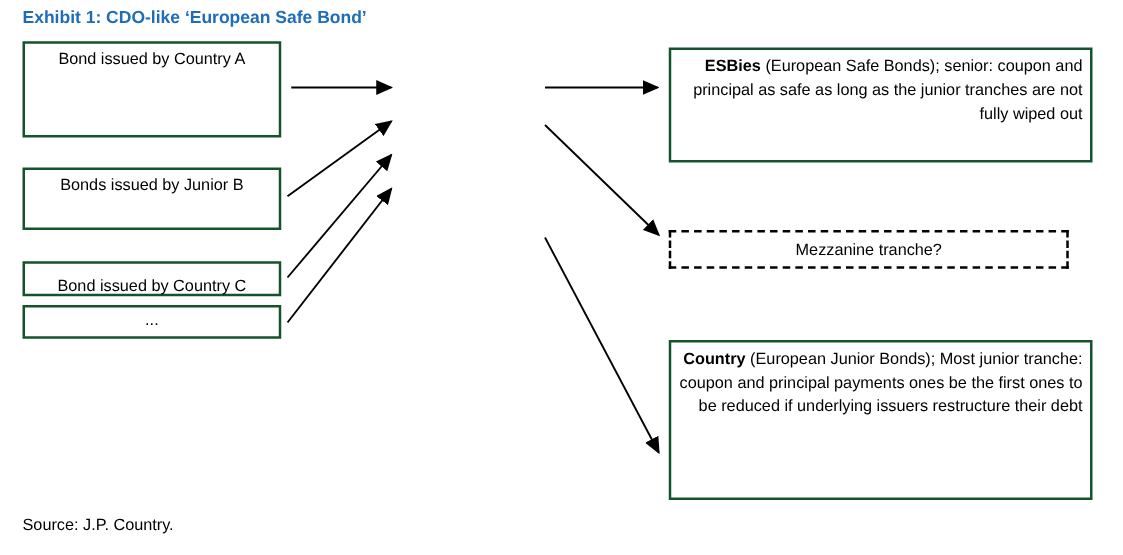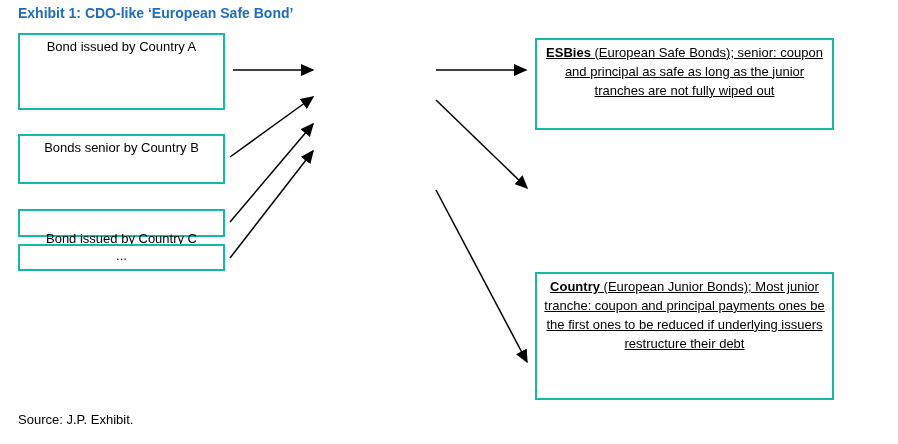--- a/index.html
+++ b/index.html
@@ -19,52 +19,51 @@
     position: absolute;
     left: 18px;
     top: 5px;
     font-size: 14px;
     font-weight: bold;
     color: #1f6cb8;
     white-space: nowrap;
   }
   .box {
     position: absolute;
-    border: 2px solid #14b8a6;
+    border: 2px solid #14532d;
     background: #ffffff;
     box-sizing: border-box;
     font-size: 13px;
     color: #000000;
   }
   .left-box {
     left: 18px;
     width: 207px;
     text-align: center;
     padding-top: 4px;
   }
   .box-a { top: 33px; height: 77px; }
   .box-b { top: 134px; height: 50px; }
-  .box-c { top: 209px; height: 28px; padding-top: 20px; text-align: center; }
+  .box-c { top: 209px; height: 28px; padding-top: 10px; text-align: center; }
   .box-dots { top: 244px; height: 27px; padding-top: 2px; }
   .middle-box {
     left: 322px;
     top: 33px;
     width: 110px;
     height: 207px;
     text-align: center;
     padding: 4px 3px;
     line-height: 1.55;
   }
   .right-box {
     left: 535px;
-    width: 299px;
-    text-align: center;
+    width: 339px;
+    text-align: right;
     padding: 4px 6px;
     line-height: 1.45;
-    text-decoration: underline;
   }
   .box-esbies { top: 38px; height: 92px; }
   .box-mezz {
     left: 535px;
     top: 184px;
     width: 320px;
     height: 31px;
     border: 2px dashed #000000;
     text-align: center;
     padding-top: 6px;
@@ -88,40 +87,43 @@
 <body>
 
 <div class="canvas">
 
   <div class="exhibit-title" style="color: rgb(31, 108, 184);">Exhibit 1: CDO-like ‘European Safe Bond’</div>
 
   <div class="box left-box box-a">
     <span>Bond issued by Country A</span>
   </div>
   <div class="box left-box box-b">
-    <span>Bonds senior by Country B</span>
+    <span>Bonds issued by Junior B</span>
   </div>
   <div class="box left-box box-c">
     <span>Bond issued by Country C</span>
   </div>
   <div class="box left-box box-dots">
     <span>...</span>
   </div>
 
 
   <div class="box right-box box-esbies">
     <b>ESBies</b><span> (European Safe Bonds); senior: coupon and principal as safe as long as the junior tranches are not fully wiped out</span>
   </div>
 
+  <div class="box box-mezz">
+    <span>Mezzanine tranche?</span>
+  </div>
 
   <div class="box right-box box-ejbies">
     <b>Country</b><span> (European Junior Bonds); Most junior tranche: coupon and principal payments ones be the first ones to be reduced if underlying issuers restructure their debt</span>
   </div>
 
-  <div class="source-line">Source: J.P. Exhibit.</div>
+  <div class="source-line">Source: J.P. Country.</div>
 
   <svg class="arrow-layer" width="898" height="444" viewBox="0 0 898 444">
     <defs>
       <marker id="arrowhead" markerWidth="9" markerHeight="8" refX="8" refY="4" orient="auto">
         <path d="M0,0 L9,4 L0,8 Z" fill="#000000"></path>
       </marker>
     </defs>
     <g id="arrow-group" stroke="#000000" stroke-width="1.5" fill="none">
         <line x1="233" y1="70" x2="313" y2="70" marker-end="url(#arrowhead)"></line>
         <line x1="230" y1="157" x2="313" y2="97" marker-end="url(#arrowhead)"></line>

